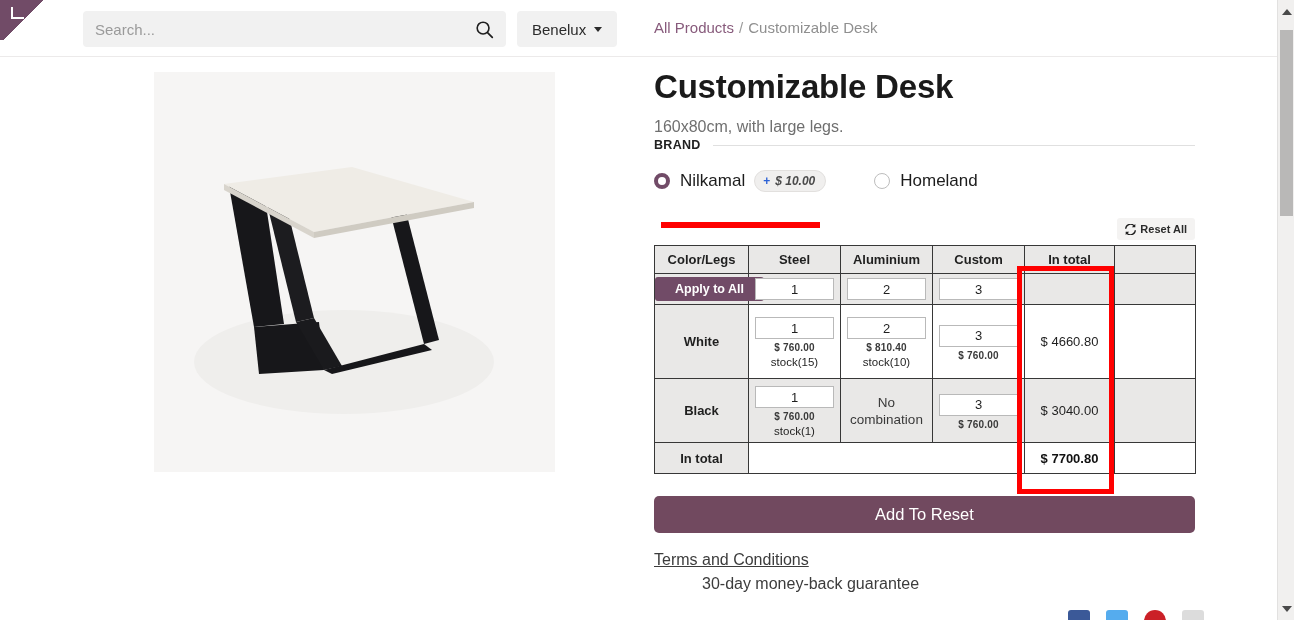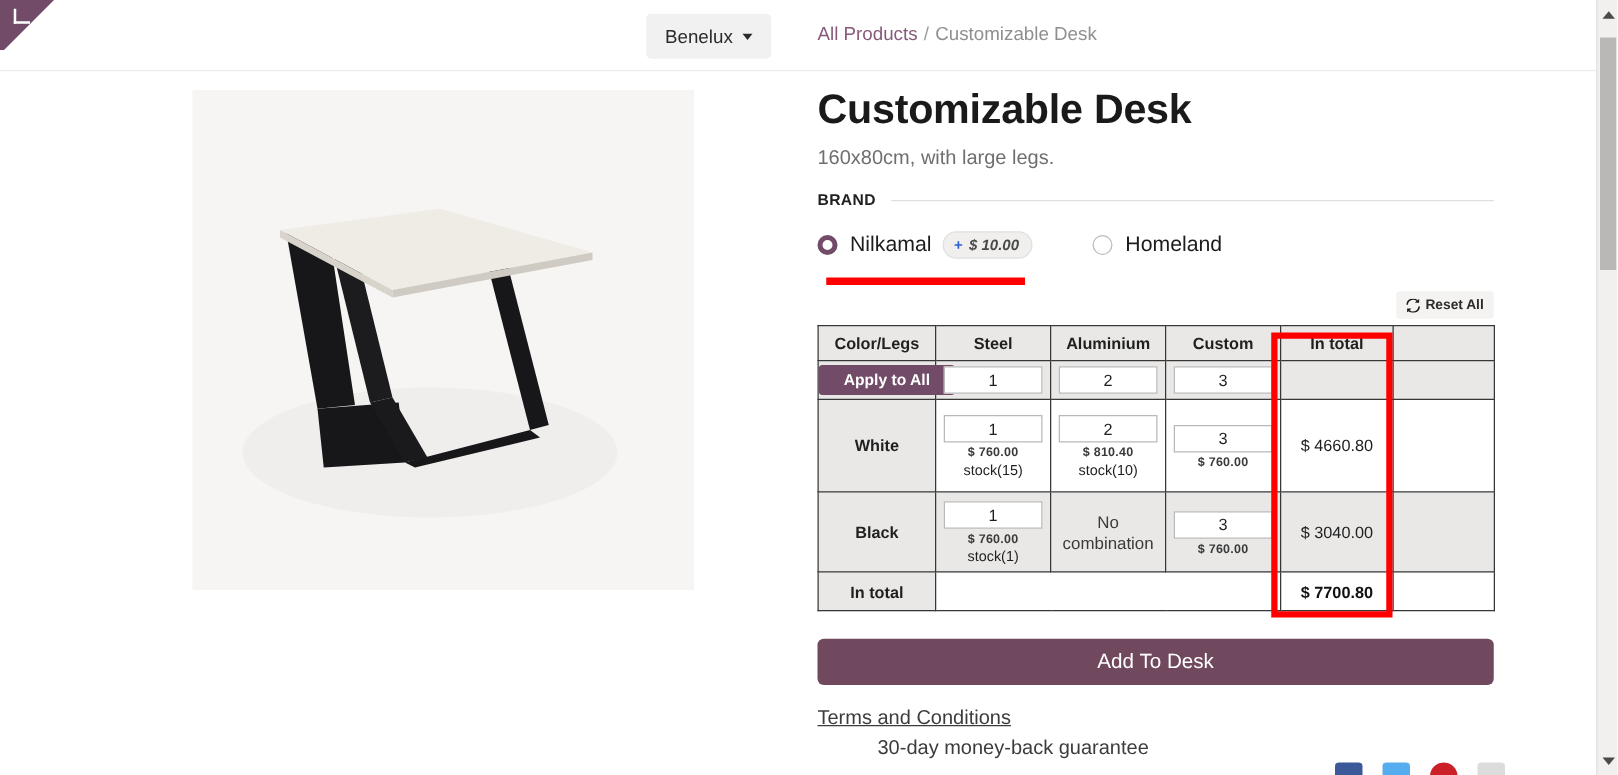--- a/index.html
+++ b/index.html
@@ -111,21 +111,20 @@
   }
   .product-sub {
     font-size: 16px;
     color: #6f6f6f;
     margin-top: 8px;
     line-height: 22px;
   }
 
   .attr-label-row {
     display: flex; align-items: center;
-    margin-top: 15px;
   }
   .attr-label {
     font-size: 12.5px;
     font-weight: bold;
     color: #212121;
     letter-spacing: 0.3px;
     white-space: nowrap;
   }
   .attr-rule {
     flex: 1; height: 1px; background: #e0e0e0; margin-left: 12px;
@@ -361,20 +360,29 @@
 <body>
 
 <div id="page">
 
   <div class="corner-ribbon">
     <div class="corner-glyph"></div>
   </div>
 
   <div class="topbar">
 
+    <div class="search-wrap">
+      <input class="search-input" type="text" value="" placeholder="Search..." style="">
+      <button class="search-btn">
+        <svg width="19" height="19" viewBox="0 0 20 20">
+          <circle cx="8.5" cy="8.5" r="6.2" fill="none" stroke="#1f1f1f" stroke-width="1.7"></circle>
+          <line x1="13.2" y1="13.2" x2="18.2" y2="18.2" stroke="#1f1f1f" stroke-width="1.8" stroke-linecap="round"></line>
+        </svg>
+      </button>
+    </div>
 
     <button class="region-btn">
       <span>Benelux</span>
       <span class="caret-down"></span>
     </button>
 
     <div class="breadcrumb">
       <a href="#">All Products</a><span class="sep">/</span><span class="cur">Customizable Desk</span>
     </div>
   </div>
@@ -514,21 +522,21 @@
         <tr class="row-total">
           <td class="rowhdr">In total</td>
           <td colspan="3"></td>
           <td class="total-val grand">$ 7700.80</td>
           <td class="cell-pad"></td>
         </tr>
 
       </tbody>
     </table>
 
-    <button class="cart-btn">Add To Desk</button>
+    <button class="cart-btn">Add To Reset</button>
 
     <div>
       <a class="terms-link" href="#">Terms and Conditions</a>
       <div class="guarantee">30-day money-back guarantee</div>
     </div>
   </div>
 
   <div class="annot-underline"></div>
   <div class="annot-box"></div>
 

